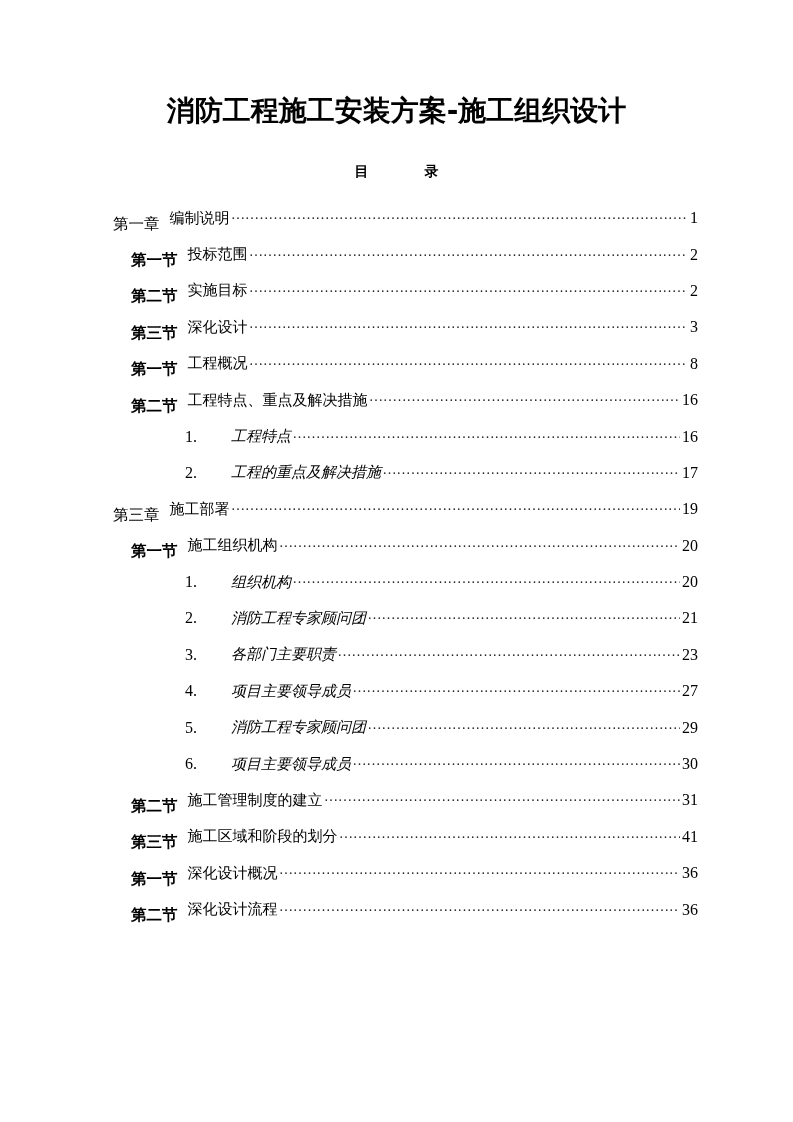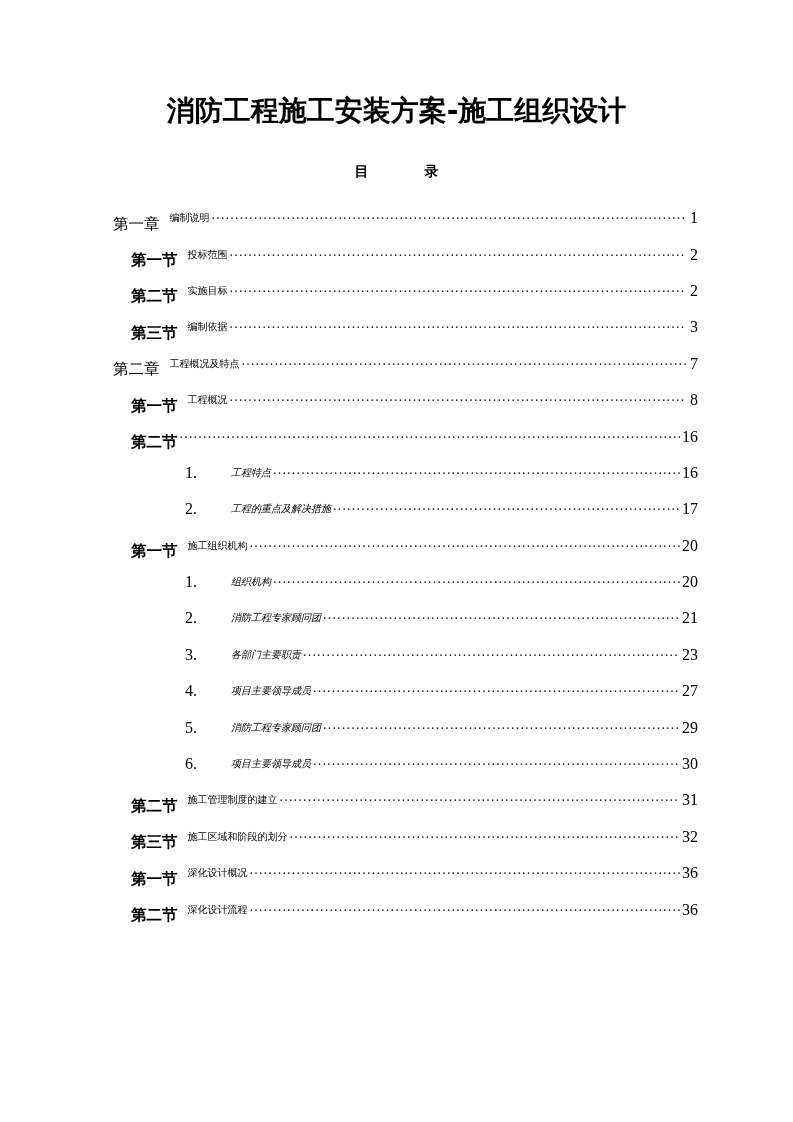--- a/index.html
+++ b/index.html
@@ -26,21 +26,21 @@
     position: absolute; left: 0; top: -3px; letter-spacing: 1.2px; font-size: 14px; color: #222;
   }
   .row .page { padding-left: 2px; min-width: 10px; text-align: right; }
   .lvl1 { padding-left: 0; }
   .lvl2 { padding-left: 18px; }
   .lvl3 { padding-left: 72px; }
   .prefix { font-family: "DejaVu Sans", sans-serif; font-size: 15.5px; margin-top: 12px; }
   .lvl2 .prefix { font-weight: bold; text-align: center; }
   .lvl1 .prefix { font-weight: normal; }
   .num { font-family: "Liberation Serif", serif; width: 38px; display: inline-block; }
-  .text { margin-left: 10px; font-family: "DejaVu Sans", sans-serif; font-size: 10px; }
+  .text { margin-left: 10px; font-family: "DejaVu Sans", sans-serif; font-size: 15px; }
   .lvl3 .text { margin-left: 8px; font-style: italic; }
 </style>
 </head>
 <body>
 
 <div class="page-title">消防工程施工安装方案-施工组织设计</div>
 
 <div class="toc-heading">
   <span>目</span><span class="gap"></span><span>录</span>
 </div>
@@ -66,64 +66,65 @@
       <span class="label">
         <span class="prefix">第二节</span>
         <span class="text">实施目标</span>
       </span>
       <span class="dots"></span>
       <span class="page">2</span>
     </div>
     <div class="row lvl2">
       <span class="label">
         <span class="prefix">第三节</span>
-        <span class="text">编制依据</span>
+        <span class="text">深化设计</span>
       </span>
       <span class="dots"></span>
       <span class="page">3</span>
     </div>
-    <div class="row lvl1">
-      <span class="label">
-        <span class="prefix">第二章</span>
-        <span class="text">工程概况及特点</span>
-      </span>
-      <span class="dots"></span>
-      <span class="page">7</span>
-    </div>
     <div class="row lvl2">
       <span class="label">
         <span class="prefix">第一节</span>
         <span class="text">工程概况</span>
       </span>
       <span class="dots"></span>
       <span class="page">8</span>
     </div>
     <div class="row lvl2">
       <span class="label">
         <span class="prefix">第二节</span>
+        <span class="text">工程特点、重点及解决措施</span>
       </span>
       <span class="dots"></span>
       <span class="page">16</span>
     </div>
     <div class="row lvl3">
       <span class="label">
         <span class="num">1.</span>
         <span class="text">工程特点</span>
       </span>
       <span class="dots"></span>
       <span class="page">16</span>
     </div>
     <div class="row lvl3">
       <span class="label">
         <span class="num">2.</span>
         <span class="text">工程的重点及解决措施</span>
       </span>
       <span class="dots"></span>
       <span class="page">17</span>
     </div>
+    <div class="row lvl1">
+      <span class="label">
+        <span class="prefix">第三章</span>
+        <span class="text">施工部署</span>
+      </span>
+      <span class="dots"></span>
+      <span class="page">19</span>
+    </div>
     <div class="row lvl2">
       <span class="label">
         <span class="prefix">第一节</span>
         <span class="text">施工组织机构</span>
       </span>
       <span class="dots"></span>
       <span class="page">20</span>
     </div>
     <div class="row lvl3">
       <span class="label">
@@ -180,21 +181,21 @@
       </span>
       <span class="dots"></span>
       <span class="page">31</span>
     </div>
     <div class="row lvl2">
       <span class="label">
         <span class="prefix">第三节</span>
         <span class="text">施工区域和阶段的划分</span>
       </span>
       <span class="dots"></span>
-      <span class="page">32</span>
+      <span class="page">41</span>
     </div>
     <div class="row lvl2">
       <span class="label">
         <span class="prefix">第一节</span>
         <span class="text">深化设计概况</span>
       </span>
       <span class="dots"></span>
       <span class="page">36</span>
     </div>
     <div class="row lvl2">

